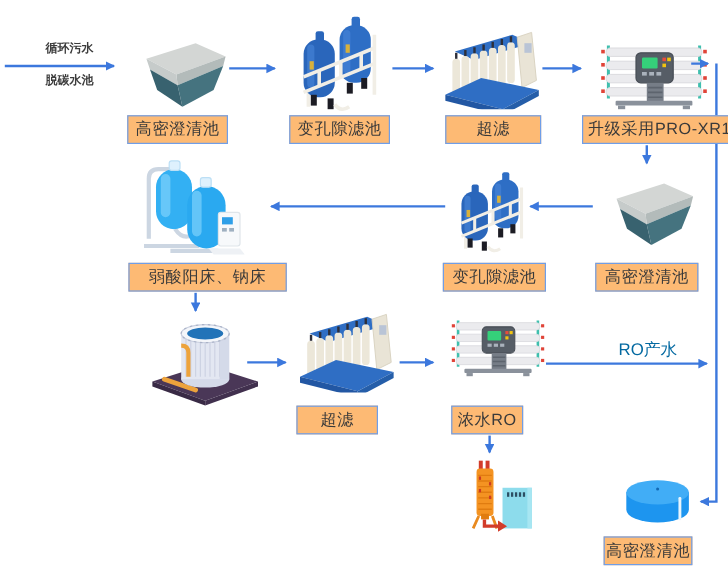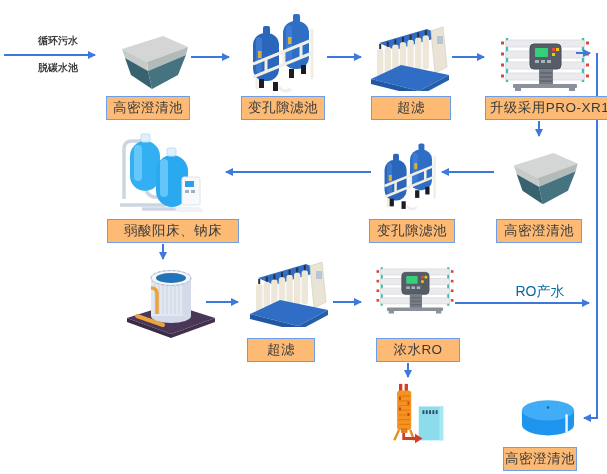--- a/index.html
+++ b/index.html
@@ -330,16 +330,16 @@
   <div id="ro-product-label">RO产水</div>
 
   <div class="node-label" style="left:106px;top:96px;width:84px;">高密澄清池</div>
   <div class="node-label" style="left:241px;top:96px;width:84px;">变孔隙滤池</div>
   <div class="node-label" style="left:371px;top:96px;width:80px;">超滤</div>
   <div class="node-label" style="left:485px;top:96px;width:129px;">升级采用PRO-XR1</div>
   <div class="node-label" style="left:107px;top:219px;width:132px;">弱酸阳床、钠床</div>
   <div class="node-label" style="left:369px;top:219px;width:86px;">变孔隙滤池</div>
   <div class="node-label" style="left:496px;top:219px;width:86px;">高密澄清池</div>
   <div class="node-label" style="left:247px;top:338px;width:68px;">超滤</div>
-  <div class="node-label" style="left:376px;top:338px;width:84px;">浓水RO</div>
+  <div class="node-label" style="left:376px;top:338px;width:60px;">浓水RO</div>
   <div class="node-label" style="left:503px;top:447px;width:74px;">高密澄清池</div>
 
 </div>
 
 </body></html>

